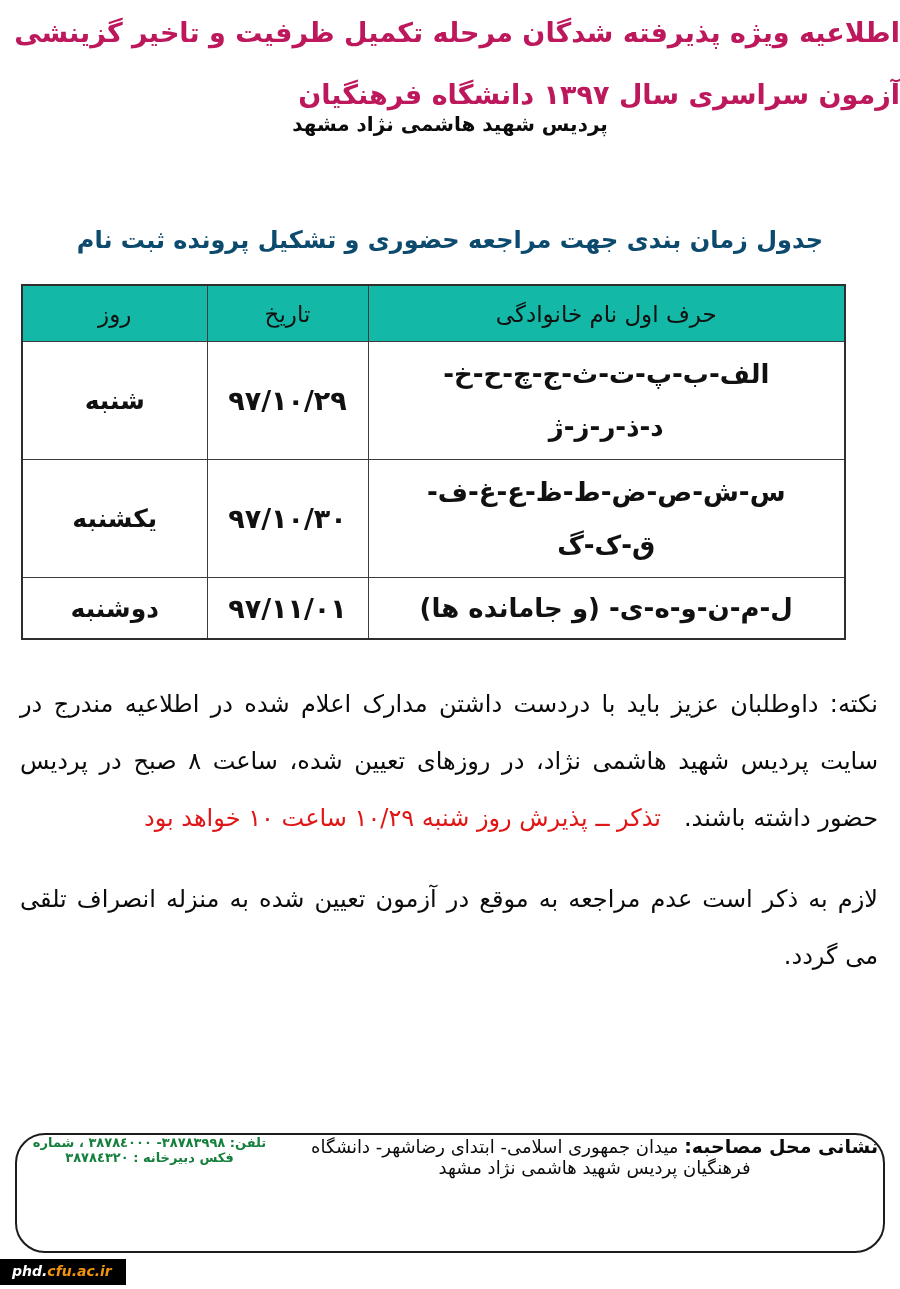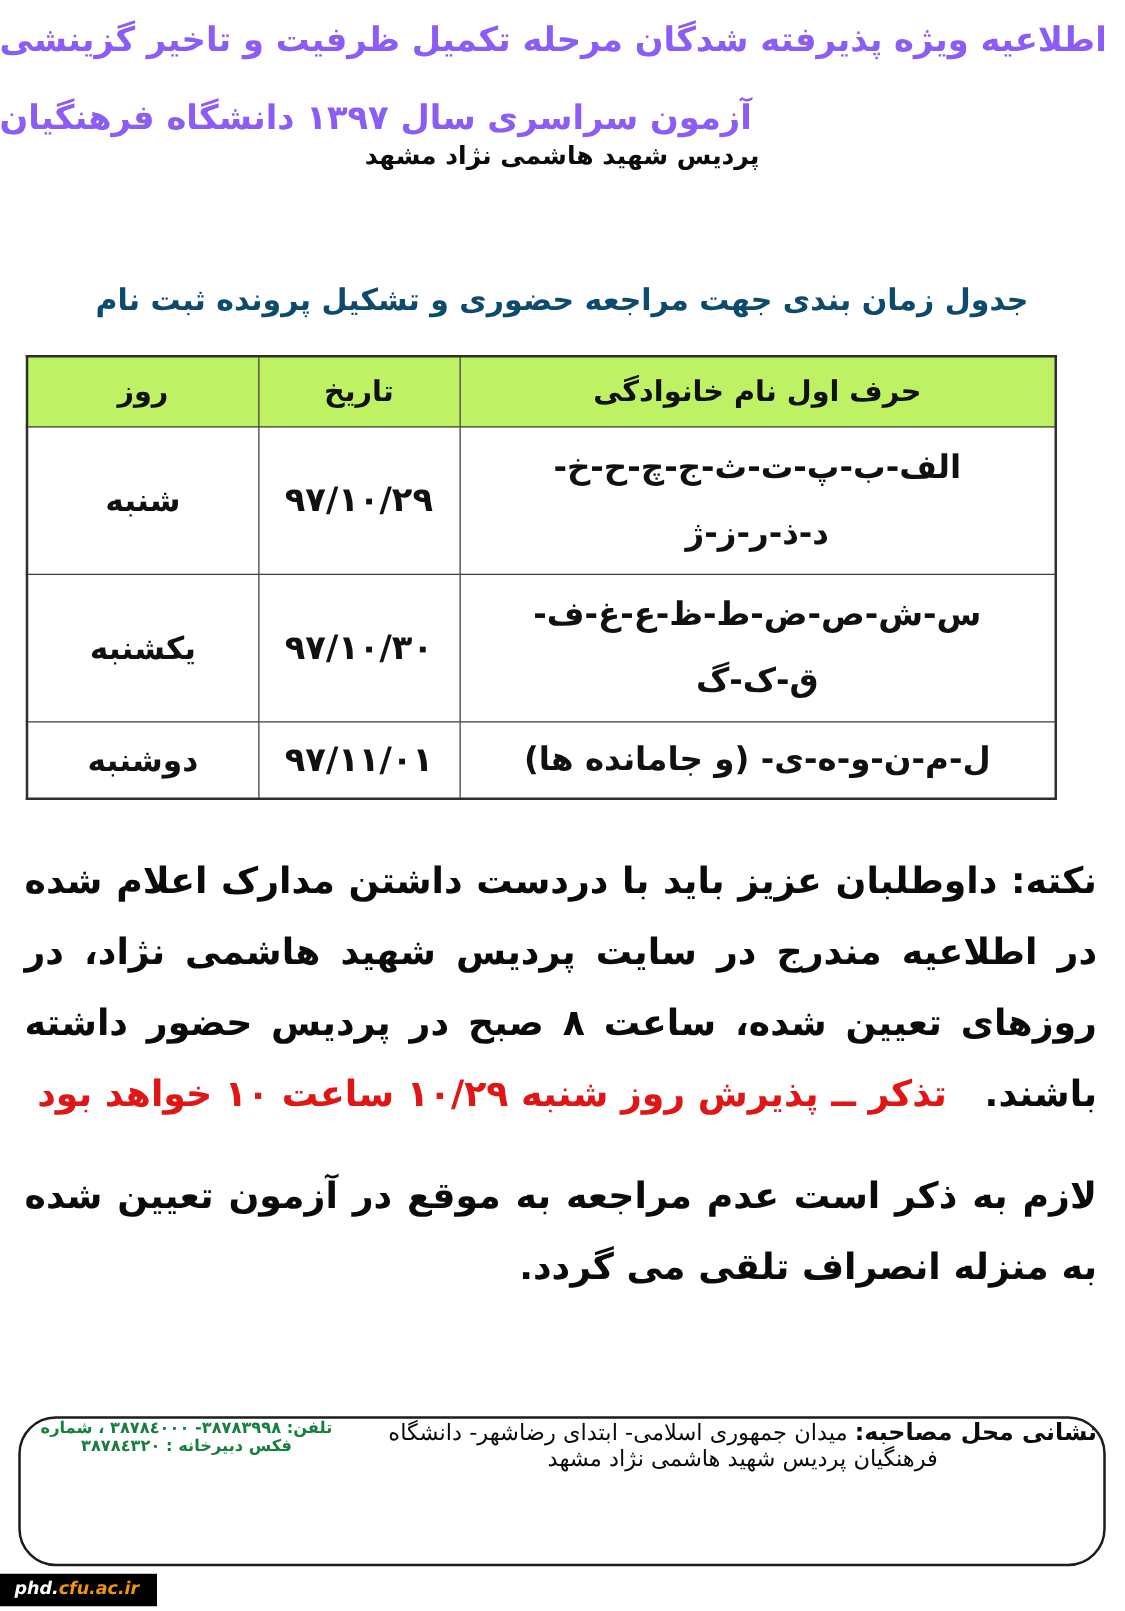--- a/index.html
+++ b/index.html
@@ -2,43 +2,43 @@
 <html lang="fa"><head>
 <meta charset="utf-8">
 <style>
   html,body{margin:0;padding:0;}
   body{
     width:900px;height:1289px;position:relative;overflow:hidden;
     background:#ffffff;color:#111;
     font-family:"DejaVu Sans",sans-serif;
     direction:rtl;
   }
-  .title-line{font-size:27px;font-weight:bold;text-align:left;line-height:34px;color:#8b5cf6;}
+  .title-line{font-size:27px;font-weight:bold;text-align:right;line-height:34px;color:#be185d;}
   .title-1{padding-top:16px;}
   .title-2{margin-top:28px;}
   .subtitle{font-size:20px;font-weight:bold;text-align:center;color:#0b0b0b;}
   .caption{margin-top:90px;font-size:24px;font-weight:bold;text-align:center;color:#0c4a6e;}
 
   table.schedule{
     border-collapse:collapse;margin:30px 54px 0 23px;width:823px;
     border:2px solid #2e2e2e;table-layout:fixed;
   }
   .schedule th,.schedule td{border:1.5px solid #3c3c3c;text-align:center;vertical-align:middle;padding:0;}
-  .schedule thead th{background:#bef264;height:55px;font-size:23px;font-weight:bold;}
+  .schedule thead th{background:#14b8a6;height:55px;font-size:23px;font-weight:normal;}
   .col-day{width:185px;}
   .col-date{width:161px;}
   .col-letters{width:477px;}
   .row-tall td{height:117px;}
   .row-short td{height:60px;}
   .letters-cell{font-size:26px;font-weight:bold;line-height:53px;border-radius:10px;}
   .date-cell{font-size:27px;font-weight:bold;}
   .day-cell{font-size:25px;font-weight:bold;}
 
   .note{
-    margin:36px 22px 0 20px;font-size:29px;font-weight:bold;
+    margin:36px 22px 0 20px;font-size:24px;font-weight:normal;
     text-align:justify;line-height:57px;color:#0b0b0b;
   }
   .note .red{color:#e01616;}
   .note-2{margin-top:24px;}
 
   .footer-box{
     position:absolute;left:15px;right:15px;top:1133px;height:116px;
     border:2px solid #1c1c1c;border-radius:30px;background:#fff;
     display:flex;flex-direction:row;justify-content:center;gap:24px;
     text-align:center;

